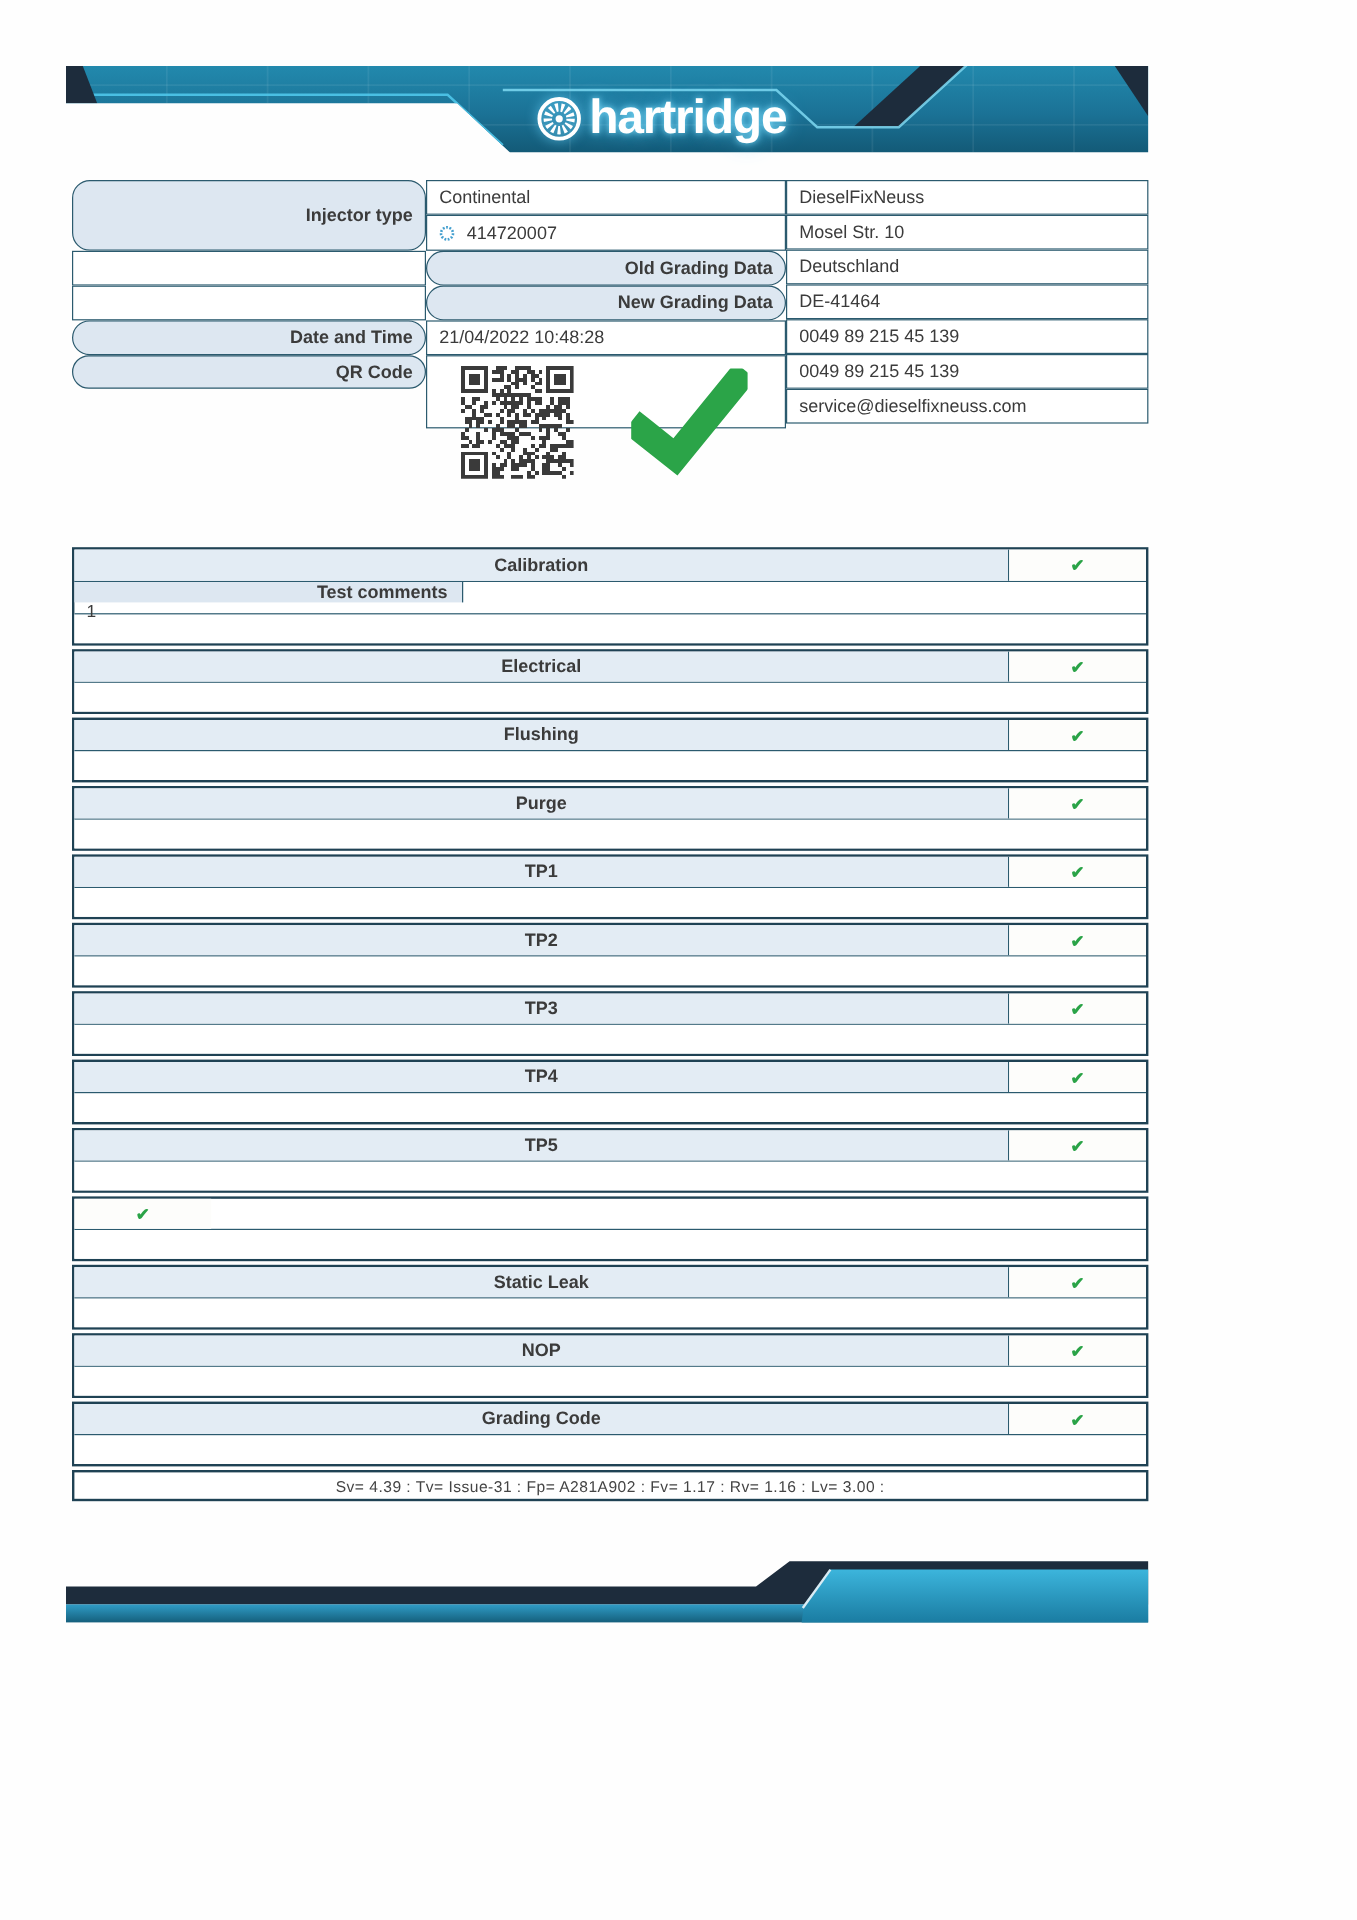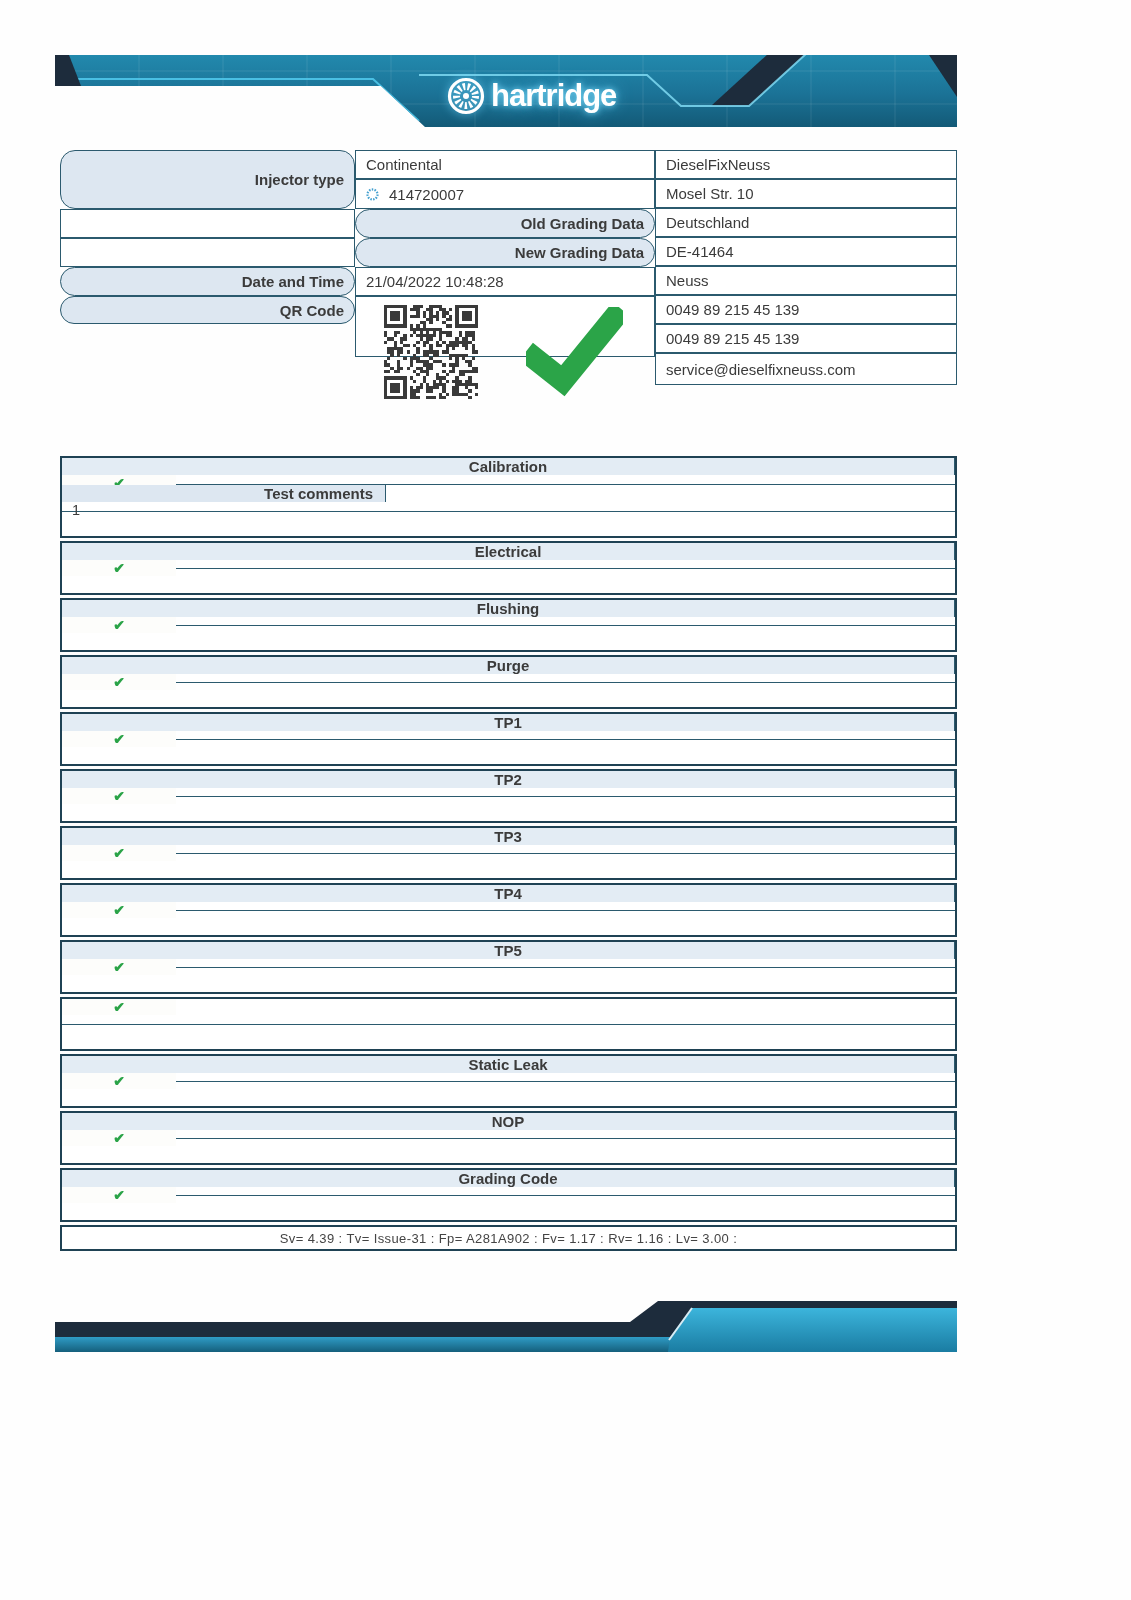--- a/index.html
+++ b/index.html
@@ -7,21 +7,21 @@
   .page {
     position:relative; width:1131px; height:1600px; background:#fefefe;
     margin:0 auto; overflow:hidden; color:var(--text_dark,#3b3b3b);
   }
 
   
   .top-banner { position:absolute; left:55px; top:55px; width:902px; height:72px; }
   .logo { position:absolute; left:446px; top:76px; display:flex; align-items:center; gap:5px; }
   .logo-icon { filter: drop-shadow(0 0 5px rgba(110,215,255,.85)); }
   .logo-text {
-    color:#fff; font-size:31px; font-weight:bold; letter-spacing:-1px;
+    color:#fff; font-size:40px; font-weight:bold; letter-spacing:-1px;
     text-shadow: 0 0 6px rgba(130,225,255,.95), 0 0 16px rgba(80,195,240,.8);
   }
 
   
   .info-left {
     position:absolute; left:60px; top:150px; width:595px;
     display:grid; grid-template-columns:295px 300px;
     grid-template-rows:29px 30px 29px 29px 29px 28px 33px 96px;
     font-size:15px;
   }
@@ -34,21 +34,21 @@
   .val { background:#fff; padding-left:10px; }
   .ghost { border:none; background:transparent; }
   .span2 { grid-row:span 2; }
   .qr-cell { grid-row:span 2; align-items:flex-start; padding:8px 0 0 28px; gap:48px; }
   .serial-icon { margin-right:10px; display:inline-flex; }
   .bold { font-weight:bold; }
 
   
   .results { position:absolute; left:60px; top:456px; width:897px; }
   .block { border:2px solid var(--table_border_heavy,#1f4254); margin-bottom:3px; background:#fff; font-size:14.5px; }
-  .sec-row { display:flex; height:25px;flex-direction:column; }
+  .sec-row { display:flex; height:25px; }
   .cal .sec-row { height:26px; }
   .sec-title {
     flex:1; background:var(--section_header_bg,#e3ecf4); border-right:1px solid var(--table_border,#2b5a6e);
     display:flex; align-items:center; justify-content:center; font-weight:bold; font-size:15px;
   }
   .sec-check { width:114px; display:flex; align-items:center; justify-content:center; background:#fdfdfb; }
   .check-glyph { color:var(--check_green,#2aa347); font-size:14px; font-weight:bold; }
   .cmt-row { display:flex; height:27px; border-top:1px solid var(--table_border,#2b5a6e);flex-direction:column; }
   .cmt-label {
     width:324px; background:var(--label_cell_bg,#dde7f1); border-right:1px solid var(--table_border,#2b5a6e);
@@ -458,21 +458,20 @@
       </svg>
     </div>
     <div class="ghost"></div>
   </div>
 
   <div class="info-right">
     <div class="cell val">DieselFixNeuss</div>
     <div class="cell val">Mosel Str. 10</div>
     <div class="cell val">Deutschland</div>
     <div class="cell val">DE-41464</div>
-    <div class="cell val">Neuss</div>
     <div class="cell val">0049 89 215 45 139</div>
     <div class="cell val">0049 89 215 45 139</div>
     <div class="cell val">service@dieselfixneuss.com</div>
   </div>
 
   <div class="results">
 
     <div class="block cal">
       <div class="sec-row">
         <div class="sec-title">Calibration</div>

